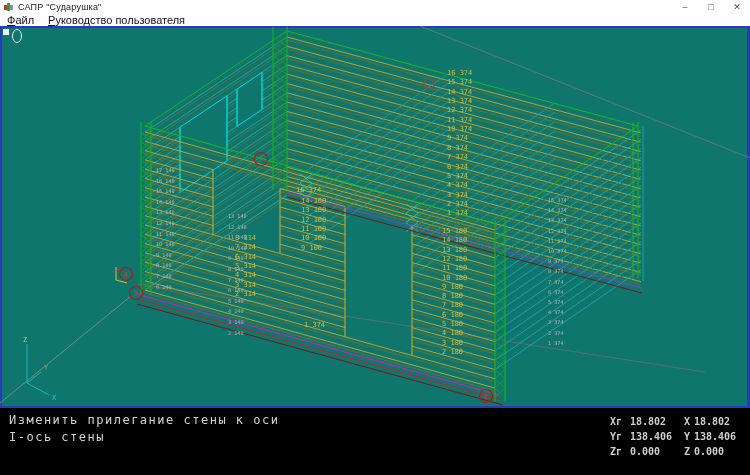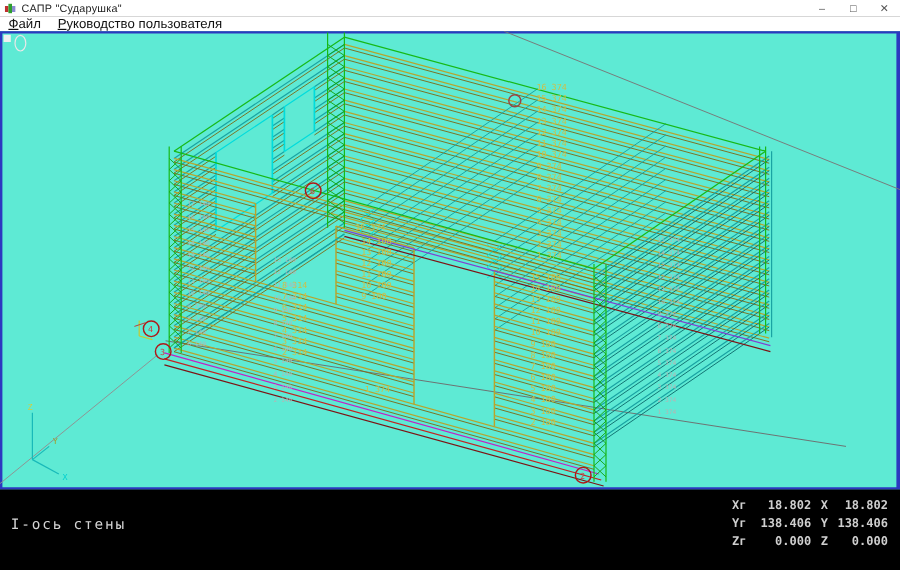--- a/index.html
+++ b/index.html
@@ -12,32 +12,32 @@
   #title-text{flex:0 0 auto;letter-spacing:.2px;}
   #win-controls{margin-left:auto;display:flex;height:14px;}
   .winbtn{width:26px;height:14px;display:flex;align-items:center;justify-content:center;
     color:#555;font-size:9px;line-height:1;}
   
   #menubar{position:absolute;left:0;top:14px;width:750px;height:12px;background:#ffffff;
     display:flex;align-items:center;font-size:11px;color:#111;}
   .menu-item{padding:0 7px;}
   .menu-item .accel{text-decoration:underline;}
   
-  #canvas{position:absolute;left:0;top:26px;width:750px;height:382px;background:#5eead4;
+  #canvas{position:absolute;left:0;top:26px;width:750px;height:382px;background:#0f766e;
     border-top:2px solid #2c38c0;border-bottom:2px solid #2c38c0;
     border-left:2px solid #2c38c0;border-right:3px solid #2c38c0;box-sizing:border-box;}
   #canvas svg{position:absolute;left:-2px;top:-2px;}
   
   #statusbar{position:absolute;left:0;top:408px;width:750px;height:67px;background:#000;
     color:#d4d4d4;font-family:"DejaVu Sans Mono", monospace;}
   #status-lines{position:absolute;left:9px;top:4px;font-size:12px;letter-spacing:1.5px;line-height:17px;white-space:pre;}
   #coords{position:absolute;right:10px;top:6px;font-size:10px;line-height:15px;color:#cfcfcf;}
   .coord-row{display:flex;font-weight:bold;}
   .coord-row .cl{width:20px;}
-  .coord-row .cv{width:46px;text-align:right;}
+  .coord-row .cv{width:46px;}
   .coord-row .cl2{width:14px;text-align:center;margin-left:4px;}
   text{font-family:"DejaVu Sans Mono", monospace;}
 </style>
 </head>
 <body>
 
 <div id="win">
 
   <div id="titlebar">
     <svg class="app-icon" viewBox="0 0 9 9">
@@ -533,21 +533,21 @@
         <line x1="27" y1="357" x2="41" y2="346" stroke="#18b9b9" stroke-width="1"></line>
         <text x="23" y="316" fill="#cfcf3f" font-size="7">Z</text>
         <text x="44" y="344" fill="#9f9f2f" font-size="7">Y</text>
         <text x="52" y="374" fill="#00cfcf" font-size="7">X</text>
         <rect x="3" y="3" width="6" height="6" fill="#f0f0f0"></rect>
         <ellipse cx="17" cy="10" rx="4.5" ry="6.5" fill="none" stroke="#e8e8e8"></ellipse>
       </svg>
   </div>
 
   <div id="statusbar">
-    <div id="status-lines"><br><span>I-ось стены</span></div>
+    <div id="status-lines"><span>Изменить прилегание стены к оси</span><br><span>I-ось стены</span></div>
     <div id="coords">
       <div class="coord-row">
         <span class="cl">Xг</span>
           <span class="cv">18.802</span>
         <span class="cl2">X</span>
           <span class="cv">18.802</span>
       </div>
       <div class="coord-row">
         <span class="cl">Yг</span>
           <span class="cv">138.406</span>

